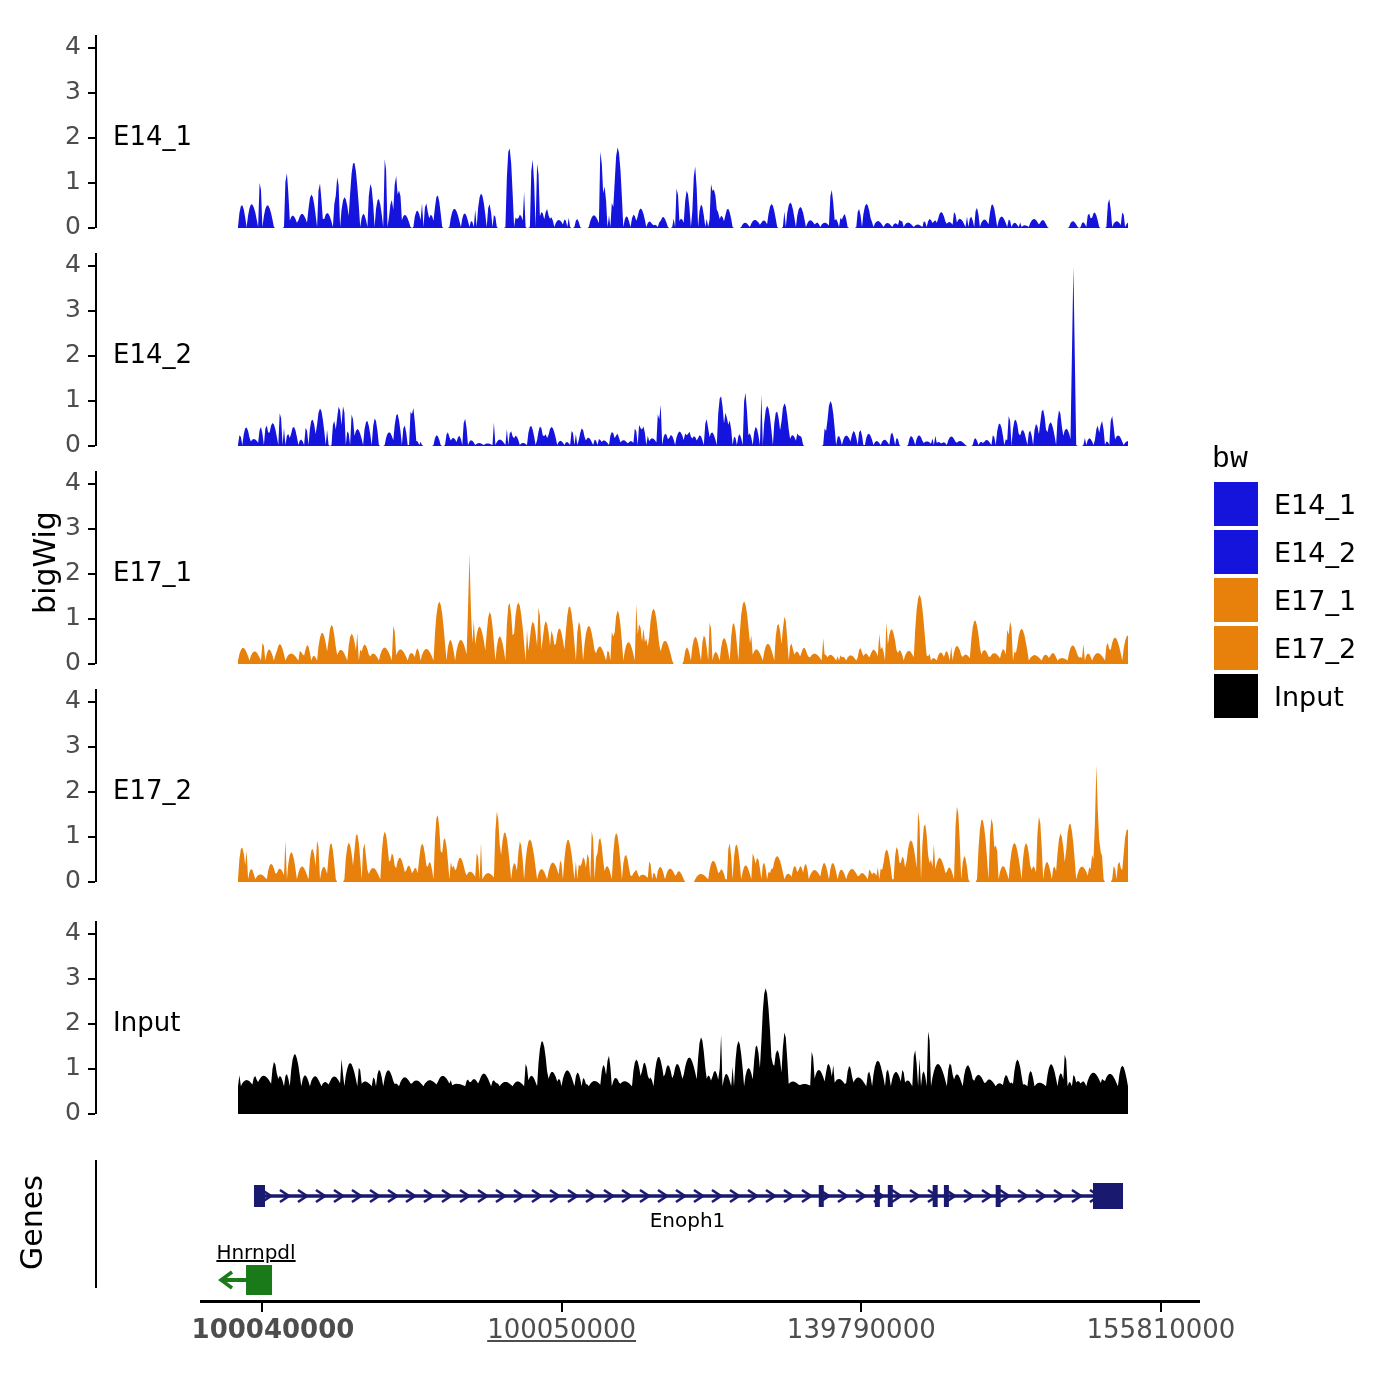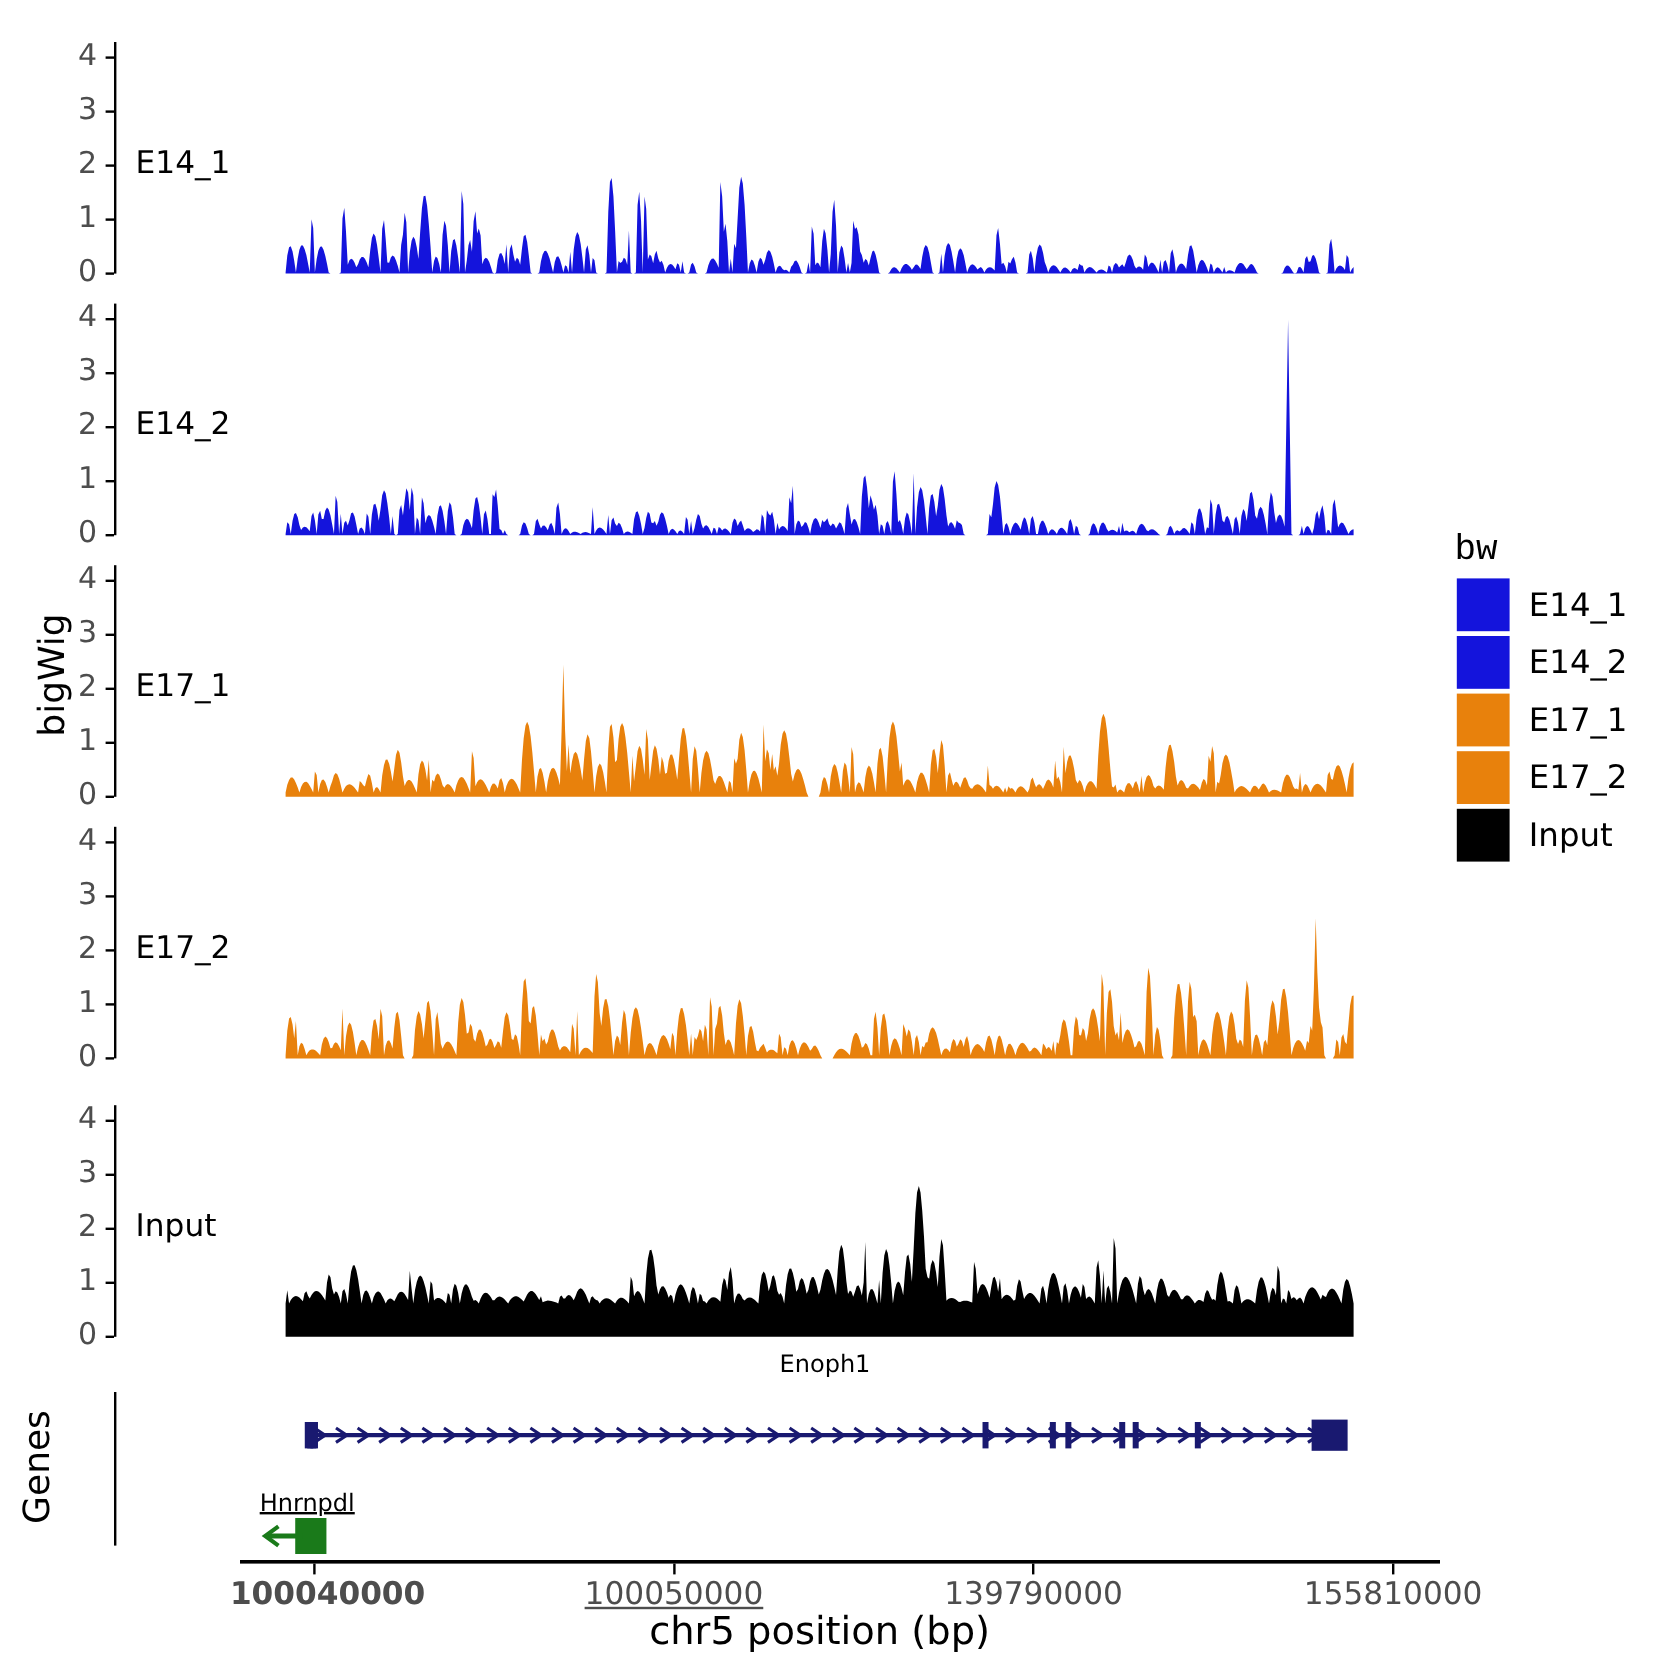--- a/index.html
+++ b/index.html
@@ -191,31 +191,30 @@
       <div class="xtick" style="left: 260.973px; top: 1303px;"></div>
       <div class="xticklab" style="left: 163px; top: 1314px; width: 220px; font-weight: bold;">100040000</div>
       <div class="xtick" style="left: 560.636px; top: 1303px;"></div>
       <div class="xticklab" style="left: 451.636px; top: 1314px; width: 220px; text-decoration: underline;">100050000</div>
       <div class="xtick" style="left: 860.3px; top: 1303px;"></div>
       <div class="xticklab" style="left: 751.3px; top: 1314px; width: 220px;">139790000</div>
       <div class="xtick" style="left: 1159.96px; top: 1303px;"></div>
       <div class="xticklab" style="left: 1050.96px; top: 1314px; width: 220px;">155810000</div>
     </div>
 
-  <div class="xtitle" style="left:238px;top:1340px;width:890px;">chr5 position (bp)</div>
 
   <div id="legend" style="left:1212px;top:430px;width:190px;height:260px;">
     <div class="legtitle" style="left:0px;top:12px;font-family:Liberation Mono, monospace;">bw</div>
   <div class="legkey" style="left: 2px; top: 52px; background: rgb(20, 20, 220);"></div>
       <div class="leglab" style="left: 62px; top: 59px;">E14_1</div>
       <div class="legkey" style="left: 2px; top: 100px; background: rgb(20, 20, 220);"></div>
       <div class="leglab" style="left: 62px; top: 107px;">E14_2</div>
       <div class="legkey" style="left: 2px; top: 148px; background: rgb(232, 129, 12);"></div>
       <div class="leglab" style="left: 62px; top: 155px;">E17_1</div>
       <div class="legkey" style="left: 2px; top: 196px; background: rgb(232, 129, 12);"></div>
       <div class="leglab" style="left: 62px; top: 203px;">E17_2</div>
       <div class="legkey" style="left: 2px; top: 244px; background: rgb(0, 0, 0);"></div>
       <div class="leglab" style="left: 62px; top: 251px;">Input</div>
     </div>
 
-<div class="genelab" style="left: 577.495px; top: 1124px; width: 220px;">Enoph1</div>
+<div class="genelab" style="left: 577.495px; top: 1208px; width: 220px;">Enoph1</div>
     <div class="genelab" style="left: 146.02px; top: 1240px; width: 220px; text-decoration: underline;">Hnrnpdl</div>
   </div>
 
 </body></html>

